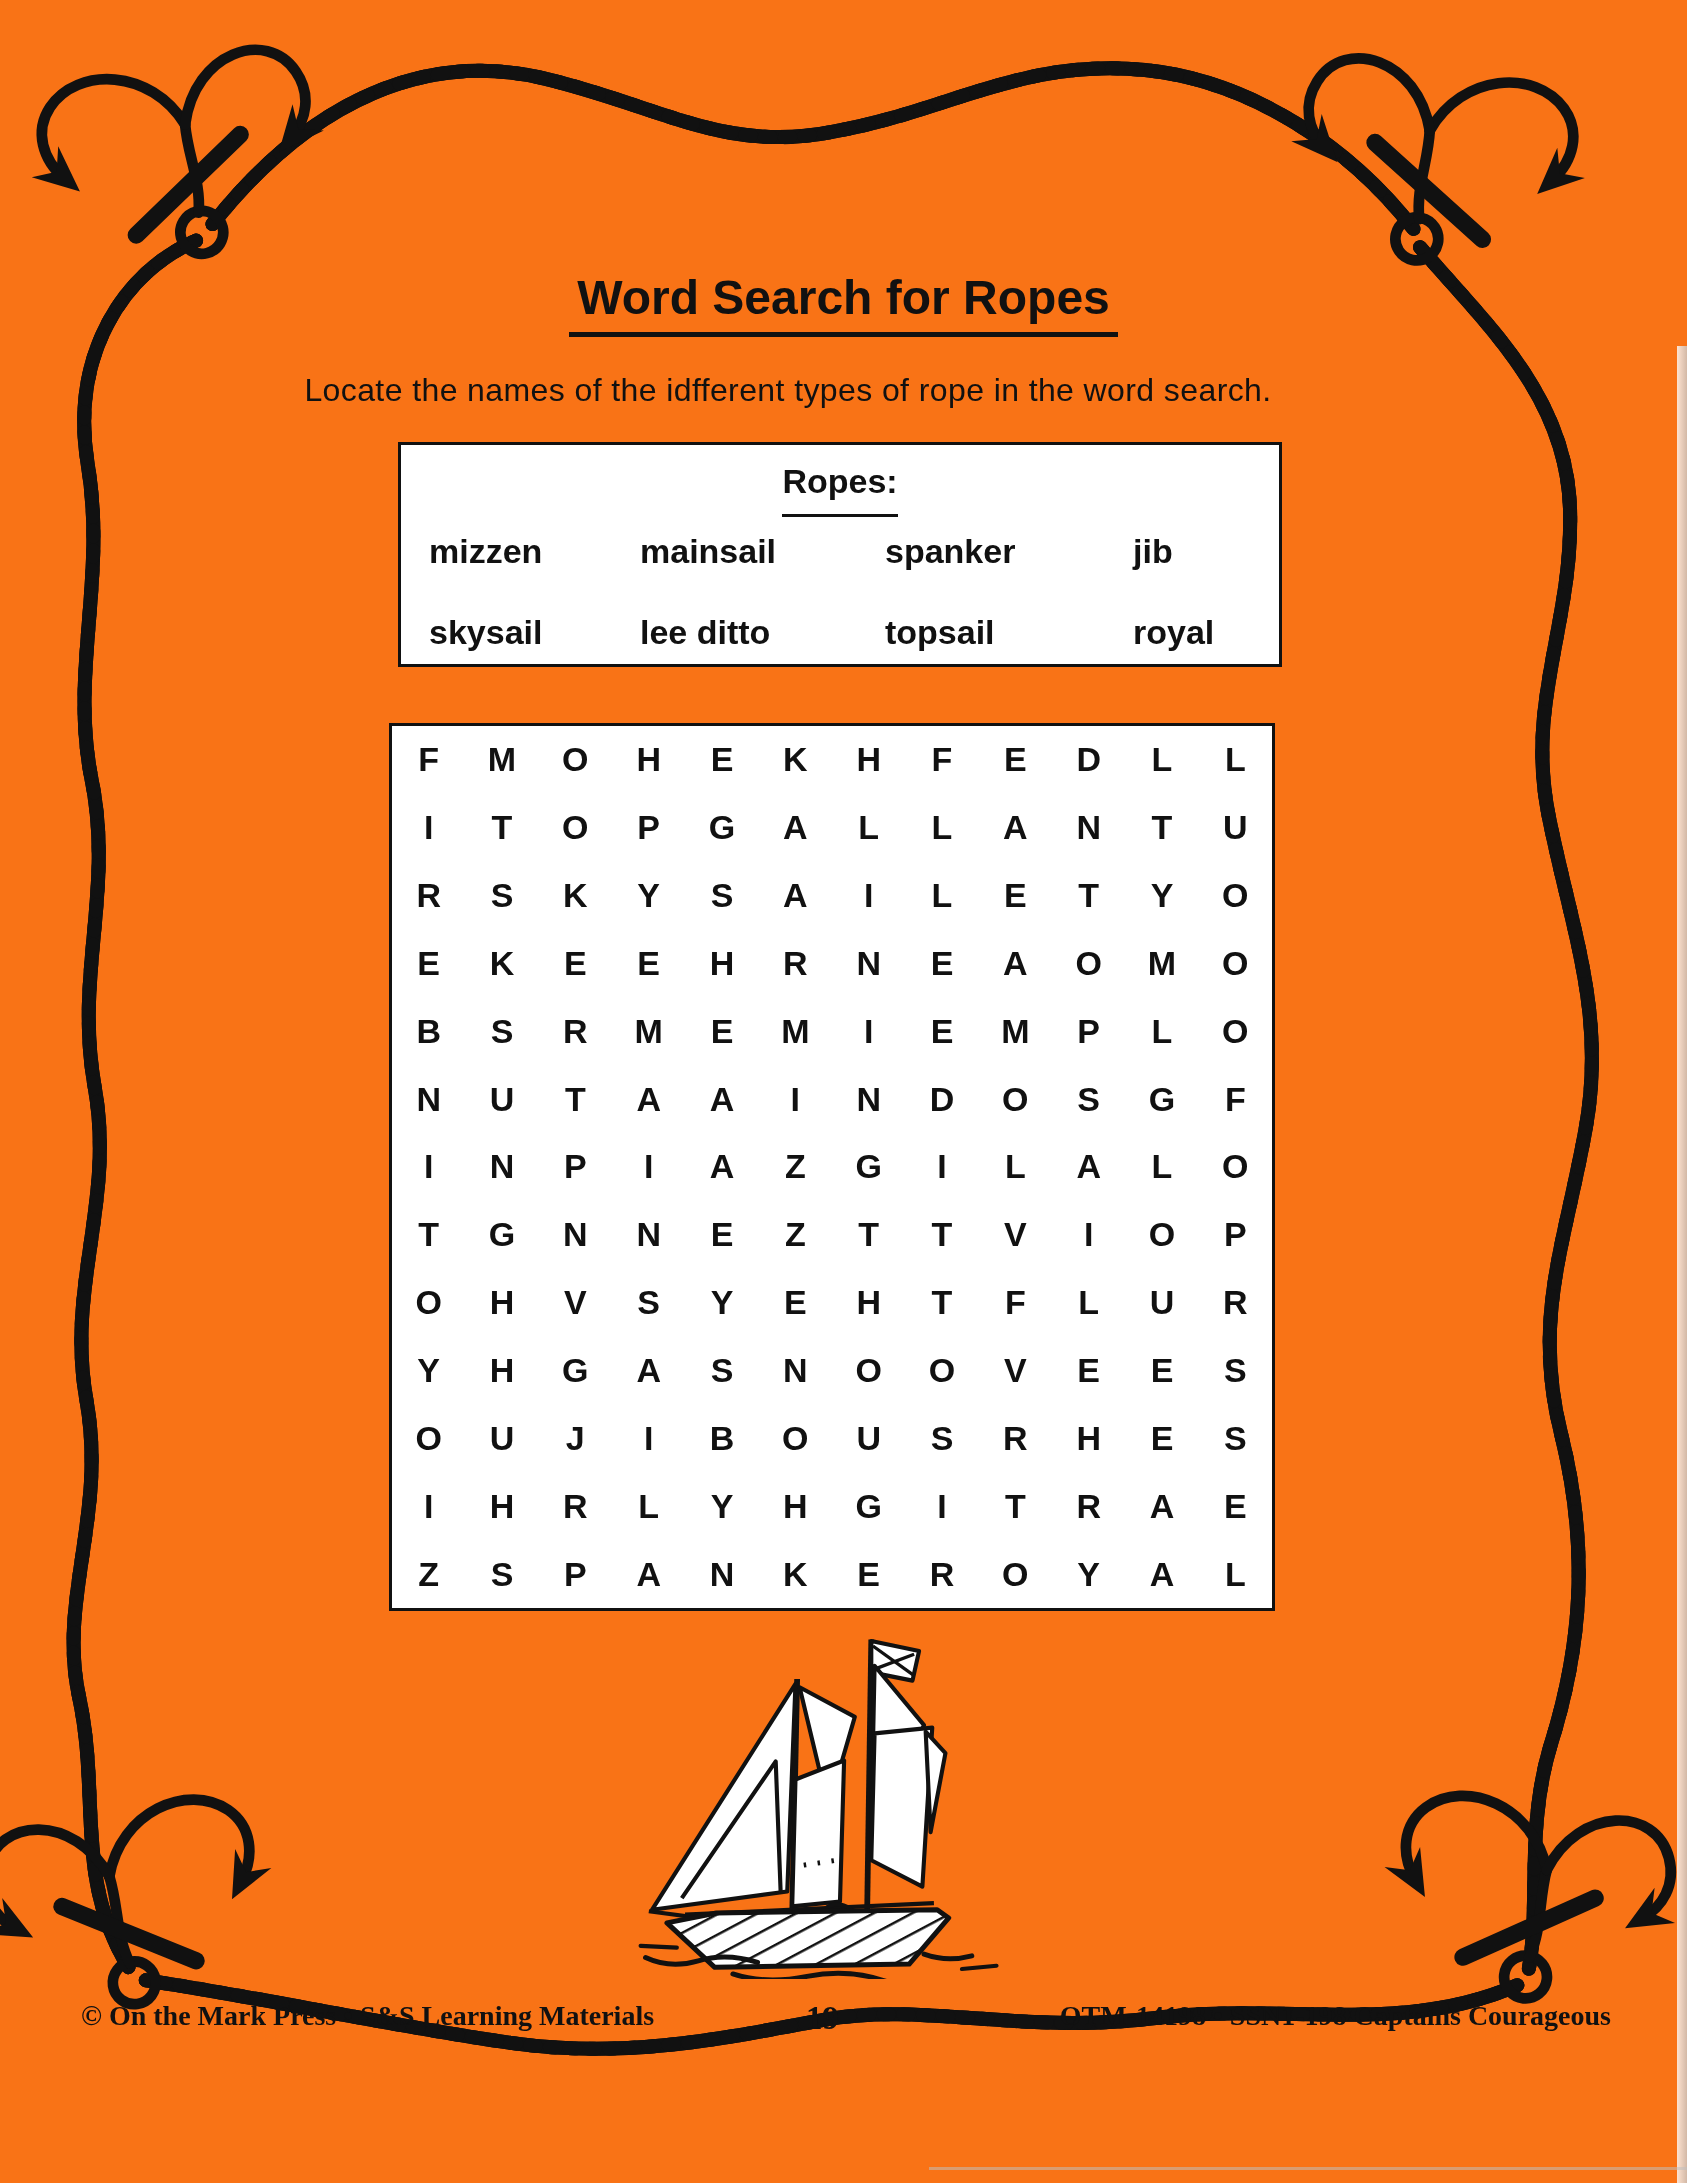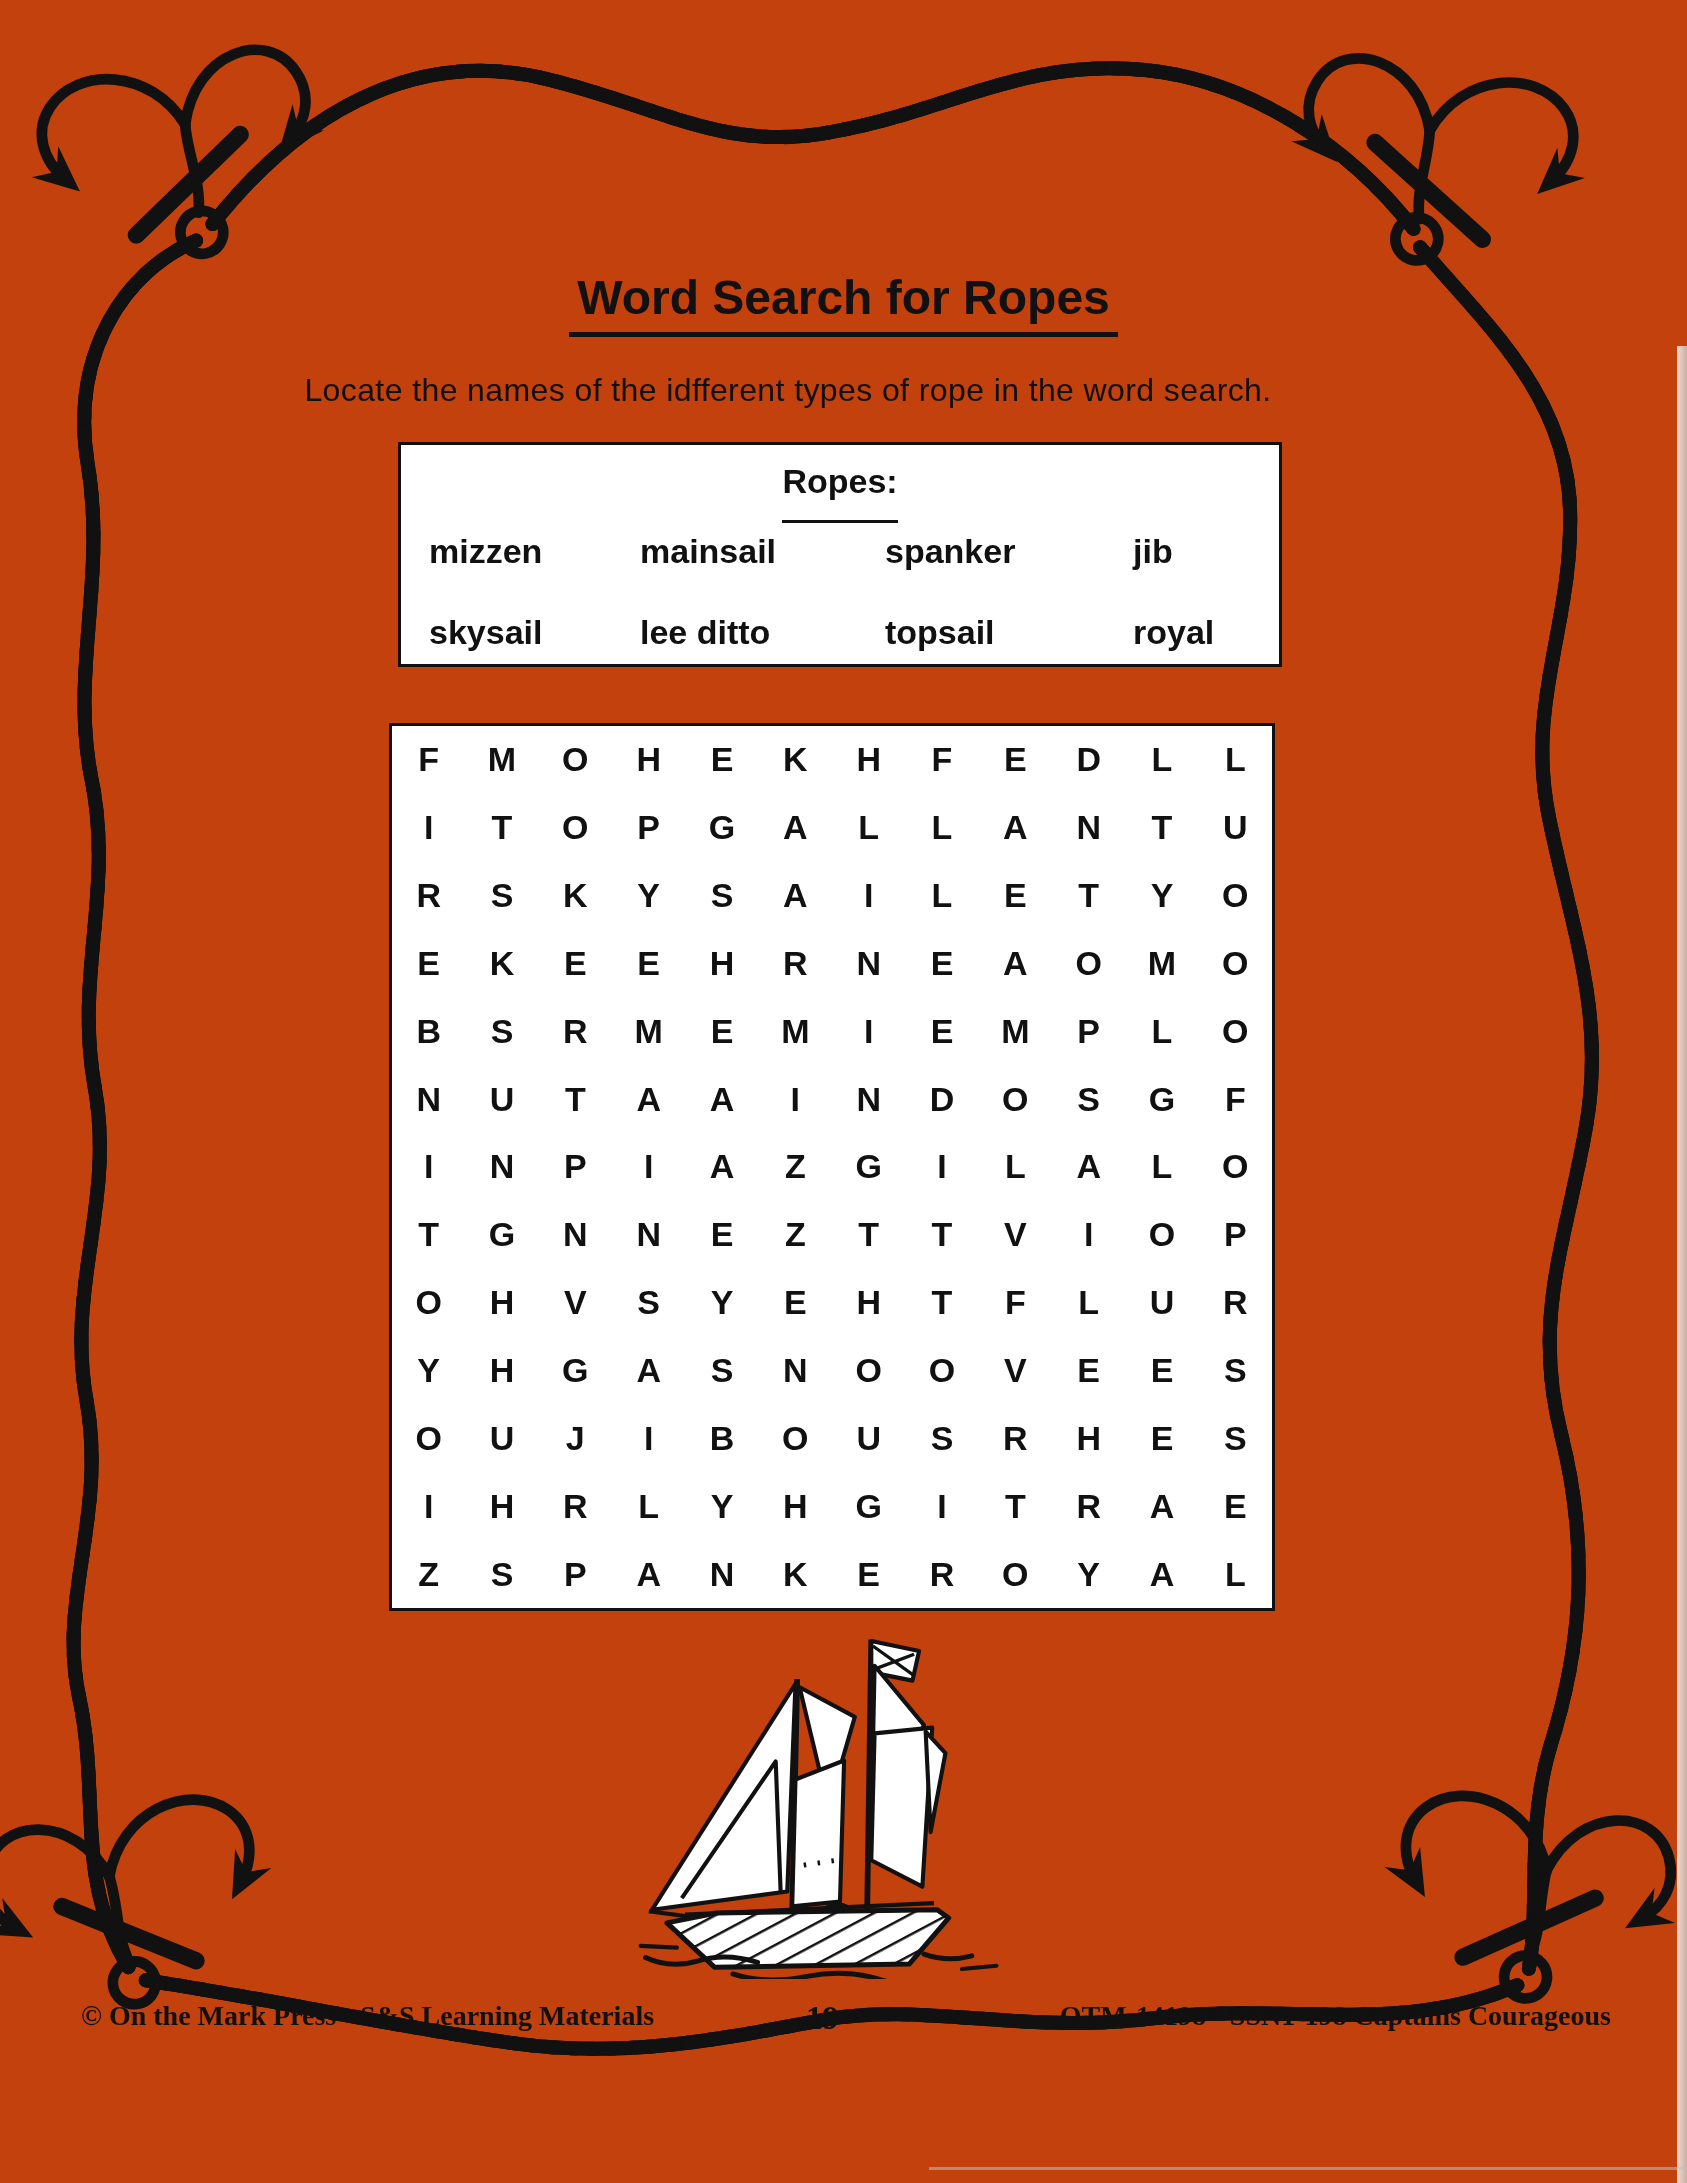--- a/index.html
+++ b/index.html
@@ -1,17 +1,17 @@
 <!DOCTYPE html>
 <html style="font-size:13px"><head>
 <meta charset="utf-8">
 <style>
   html,body{margin:0;padding:0;background:#e8e8e8;}
   .page{
-    position:relative;width:1687px;height:2183px;background:#c2410c;
+    position:relative;width:1687px;height:2183px;background:#f97316;
     overflow:hidden;font-family:"Liberation Sans",sans-serif;color:#111;
   }
   .border-art{position:absolute;left:0;top:0;width:1687px;height:2183px;}
 
   .title-wrap{position:absolute;left:0;top:270px;width:1687px;text-align:center;}
   .page-title{
     display:inline-block;font-size:48px;font-weight:bold;letter-spacing:0px;
     border-bottom:5px solid #111;padding:0 8.2px 6.6px 8.2px;margin:0;
   }
   .instruction{
@@ -20,21 +20,21 @@
   }
 
   .word-box{
     position:absolute;left:398px;top:442px;width:878px;height:219px;
     border:3.3px solid #111;background:#fff;
   }
   .word-box-heading{
     position:absolute;left:0;top:16.5px;width:100%;text-align:center;
     font-size:34px;font-weight:bold;
   }
-  .word-box-heading span{border-bottom:3.3px solid #111;padding-bottom:20px;}
+  .word-box-heading span{border-bottom:3.3px solid #111;padding-bottom:14px;}
   .word{position:absolute;font-size:34px;font-weight:bold;white-space:nowrap;}
   .wr1{top:87px;} .wr2{top:168px;}
   .wc1{left:28px;} .wc2{left:239px;} .wc3{left:484px;} .wc4{left:732px;}
 
   .grid-box{
     position:absolute;left:389px;top:723px;width:880px;height:882px;
     border:3.3px solid #111;background:#fff;
     display:grid;grid-template-columns:repeat(12,1fr);grid-template-rows:repeat(13,1fr);
   }
   .cell{

